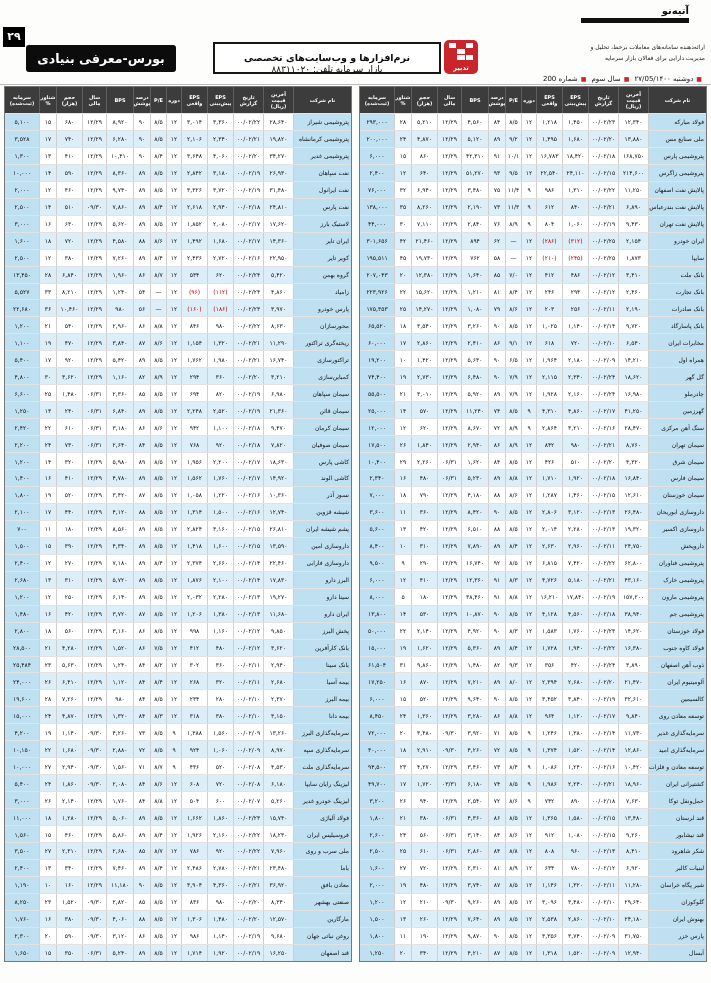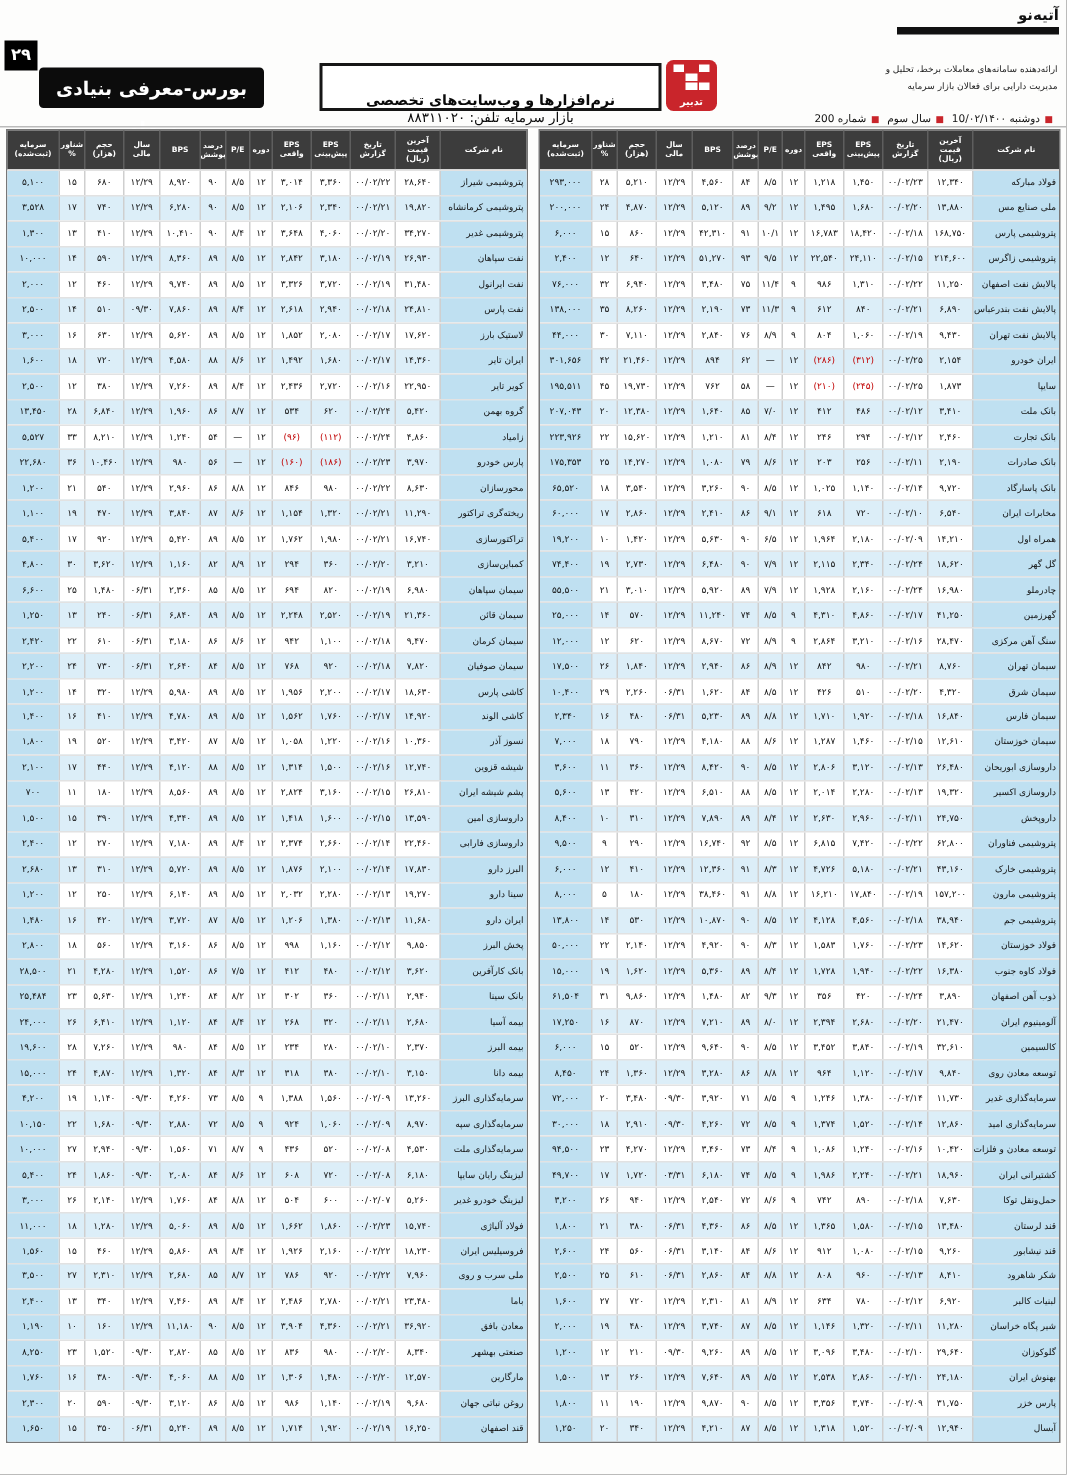--- a/index.html
+++ b/index.html
@@ -3,28 +3,28 @@
 <meta charset="utf-8">
 <style>
   * { box-sizing: border-box; margin: 0; padding: 0; }
   html,body { background:#888; }
   body { font-family:"DejaVu Sans", sans-serif; }
   .page { position:relative; width:711px; height:983px; background:#fdfdfc; margin:0 auto; overflow:hidden; direction:rtl; }
 
   
   .pagenum { position:absolute; left:3px; top:27px; width:22px; height:20px; background:#000; color:#fff;
              font-size:11px; font-weight:bold; text-align:center; line-height:20px; }
-  .masthead { position:absolute; right:5px; top:5px; text-align:right; }
+  .masthead { position:absolute; right:22px; top:5px; text-align:right; }
   .mh-name { font-size:10px; font-weight:bold; color:#111; letter-spacing:1px; }
   .mh-rule { width:108px; height:5px; background:#111; margin-top:2px; margin-right:0; }
   .section-title { position:absolute; left:26px; top:45px; width:150px; height:27px; background:#0c0c0c;
                    border-radius:3px; color:#fff; font-size:12.5px; font-weight:bold; text-align:center;
                    line-height:27px; }
   .ad-box { position:absolute; left:213px; top:42px; width:228px; height:32px; border:2px solid #161616;
-            background:#fff; text-align:center; padding-top:18px; }
+            background:#fff; text-align:center; padding-top:8px; }
   .ad-l1 { font-size:9.5px; font-weight:bold; color:#0a0a0a; }
   .ad-l2 { font-size:9px; font-weight:normal; color:#0a0a0a; margin-top:1px; }
   .logo { position:absolute; left:444px; top:40px; width:34px; height:34px; background:#c9252b;
           border-radius:5px; }
   .logo-grid { position:absolute; top:3px; left:5px; right:5px; height:17px; display:grid;
                grid-template-columns:1fr 1fr 1fr; grid-template-rows:1fr 1fr 1fr; gap:1px; }
   .logo-grid i { display:block; }
   .logo-grid i.w { background:#fff; }
   .logo-text { position:absolute; bottom:2px; left:0; right:0; text-align:center; color:#fff;
                font-size:6.5px; font-weight:bold; }
@@ -102,21 +102,21 @@
     </div>
     <div class="logo-text">تدبیر</div>
   </div>
 
   <div class="info">
     <div>ارائه‌دهنده سامانه‌های معاملات برخط، تحلیل و</div>
     <div>مدیریت دارایی برای فعالان بازار سرمایه</div>
   </div>
 
   <div class="datebar">
-    <span class="sq">■</span><span>دوشنبه 10/۰۲/۱۴۰۰</span>
+    <span class="sq">■</span><span>دوشنبه ۲۷/05/۱۴۰۰</span>
     <span class="sq">■</span><span>سال سوم</span>
     <span class="sq">■</span><span>شماره 200</span>
   </div>
 
   <div class="rule"></div>
 
   <div class="table t-right">
     <div class="thead">
         <div class="hcell">نام شرکت</div>
         <div class="hcell">آخرین قیمت (ریال)</div>

